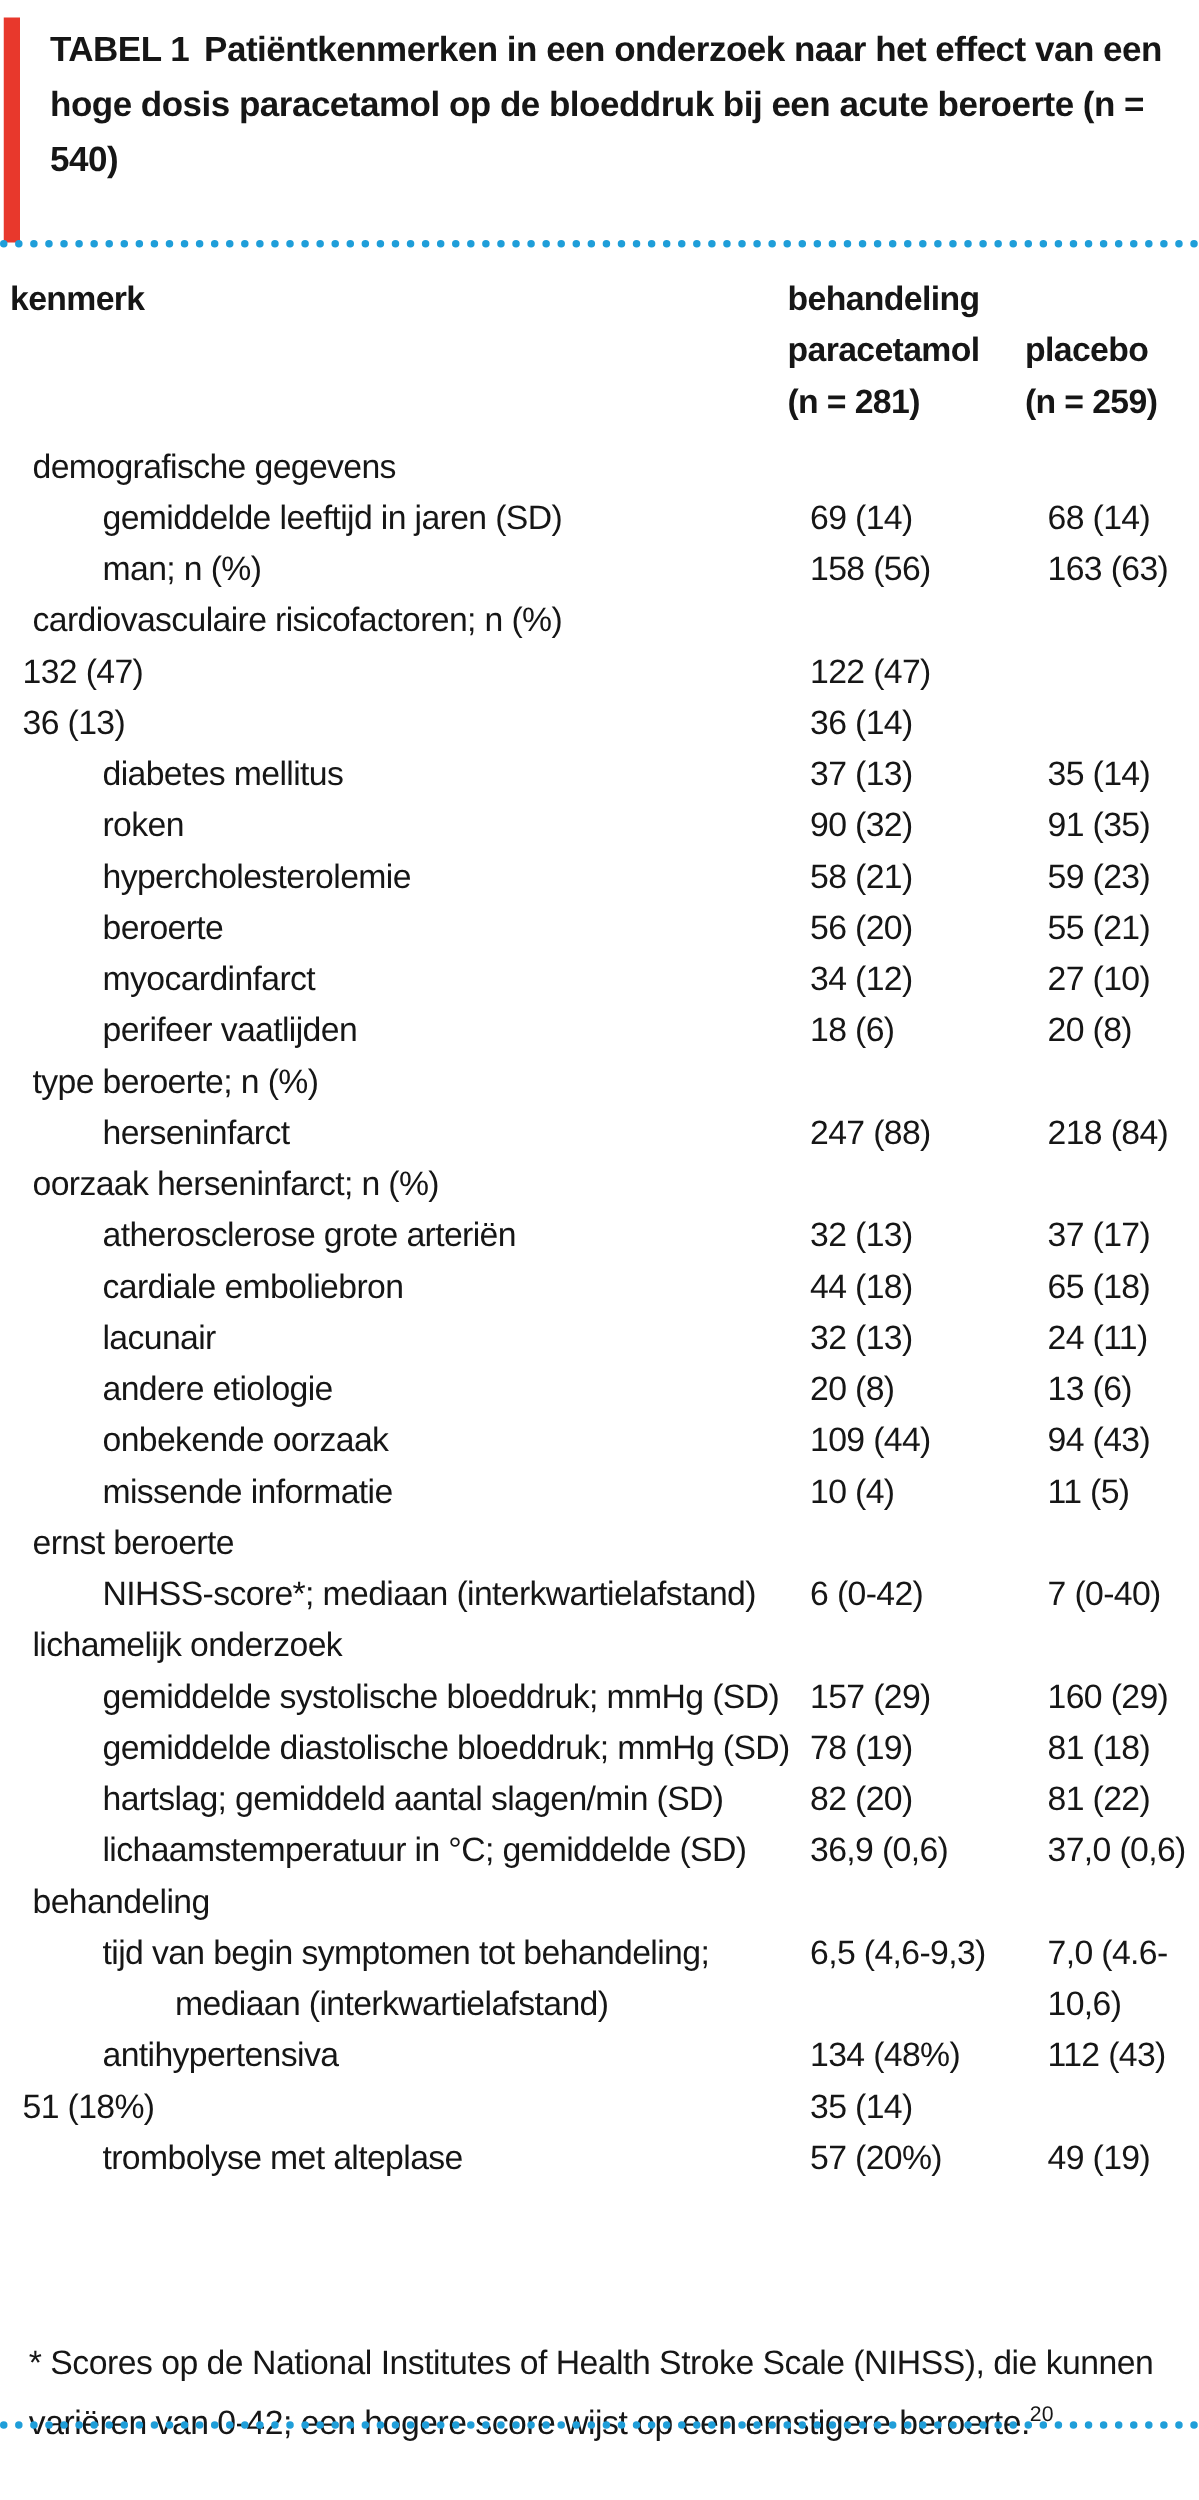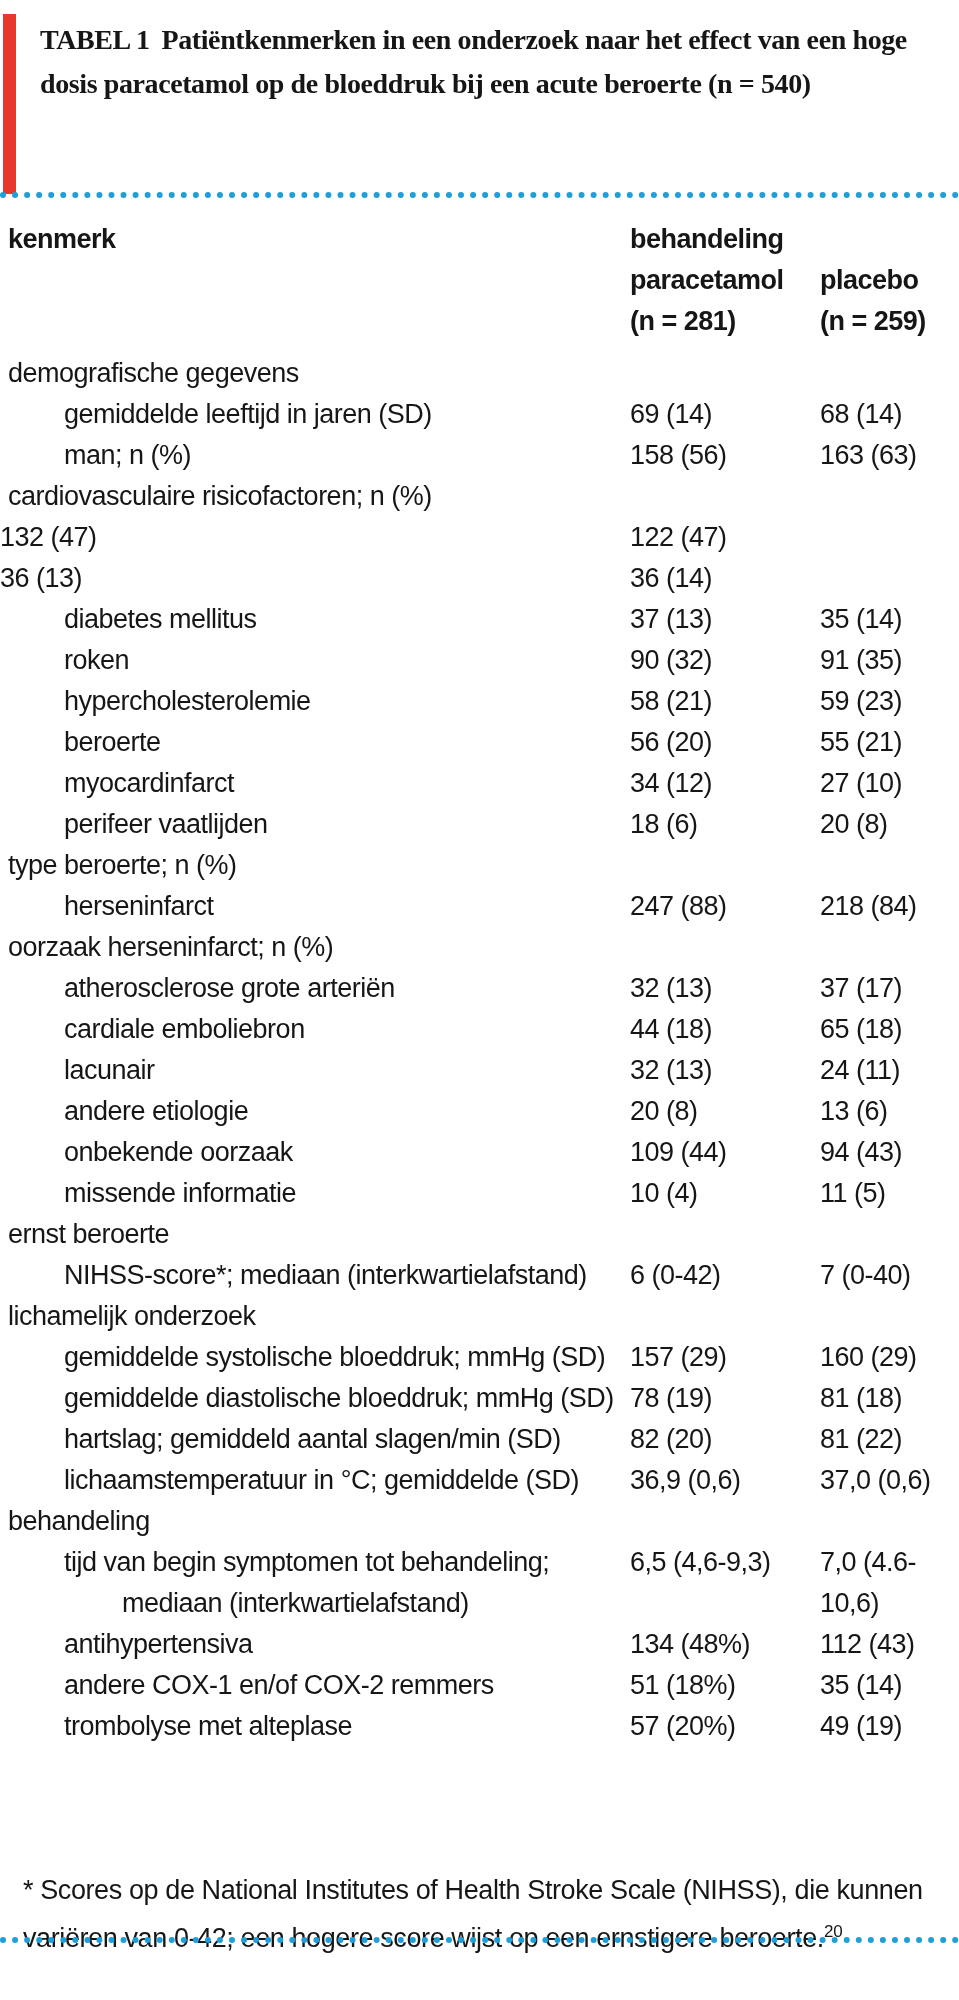--- a/index.html
+++ b/index.html
@@ -12,41 +12,40 @@
     overflow:hidden;
   }
   
   .title-block{position:absolute;left:3px;top:14px;display:flex;}
   .red-bar{flex:0 0 13px;height:180px;margin-right:24px;}
   .title{
     width:892px;
     font-size:28px;font-weight:700;
     line-height:44px;letter-spacing:-0.4px;
     padding-top:4px;
-    font-family:Liberation Serif, serif;
   }
   .title .tabel-label{font-weight:700;margin-right:12px;}
   
   .rule{position:absolute;left:0;width:959px;height:0;border-top:6px dotted #1f9ed9;}
   .rule-top{top:192px;}
   .rule-bottom{top:1937px;}
   
   .table{
     position:absolute;left:0;top:219px;width:846px;
     font-size:27px;line-height:41px;letter-spacing:-0.5px;
   }
   .thead{display:grid;grid-template-columns:630px 190px 139px;font-weight:700;}
   .h-kenmerk{grid-column:1;grid-row:1;padding-left:8px;}
   .h-group{grid-column:2 / 4;grid-row:1;}
   .h-col2{grid-column:2;grid-row:2;}
   .h-col3{grid-column:3;grid-row:2;}
   .h-col2n{grid-column:2;grid-row:3;}
   .h-col3n{grid-column:3;grid-row:3;}
   .rows{margin-top:11px;}
-  .row{display:grid;grid-template-columns:630px 190px 139px;}
+  .row{display:grid;grid-template-columns:630px 190px 139px;padding-left:18px;}
   .cell{white-space:normal;}
   .label.indent-0{padding-left:8px;}
   .label.indent-1{padding-left:64px;}
   .label-line2{padding-left:58px;}
   
   .footnote{
     position:absolute;left:8px;top:1843px;width:940px;
     font-size:27px;line-height:41px;letter-spacing:-0.4px;margin-left:15px;
   }
   .footnote sup{font-size:17px;letter-spacing:0;}
@@ -220,21 +219,20 @@
           <div class="cell label indent-1"><span>tijd van begin symptomen tot behandeling;</span><div class="label-line2">mediaan (interkwartielafstand)</div></div>
           <div class="cell value">6,5 (4,6-9,3)</div>
           <div class="cell value">7,0 (4.6-10,6)</div>
         </div>
         <div class="row">
           <div class="cell label indent-1"><span>antihypertensiva</span></div>
           <div class="cell value">134 (48%)</div>
           <div class="cell value">112 (43)</div>
         </div>
         <div class="row">
-          <div class="cell label indent-1"><span>andere COX-1 en/of COX-2 remmers</span></div>
           <div class="cell value">51 (18%)</div>
           <div class="cell value">35 (14)</div>
         </div>
         <div class="row">
           <div class="cell label indent-1"><span>trombolyse met alteplase</span></div>
           <div class="cell value">57 (20%)</div>
           <div class="cell value">49 (19)</div>
         </div>
       </div>
   </div>

